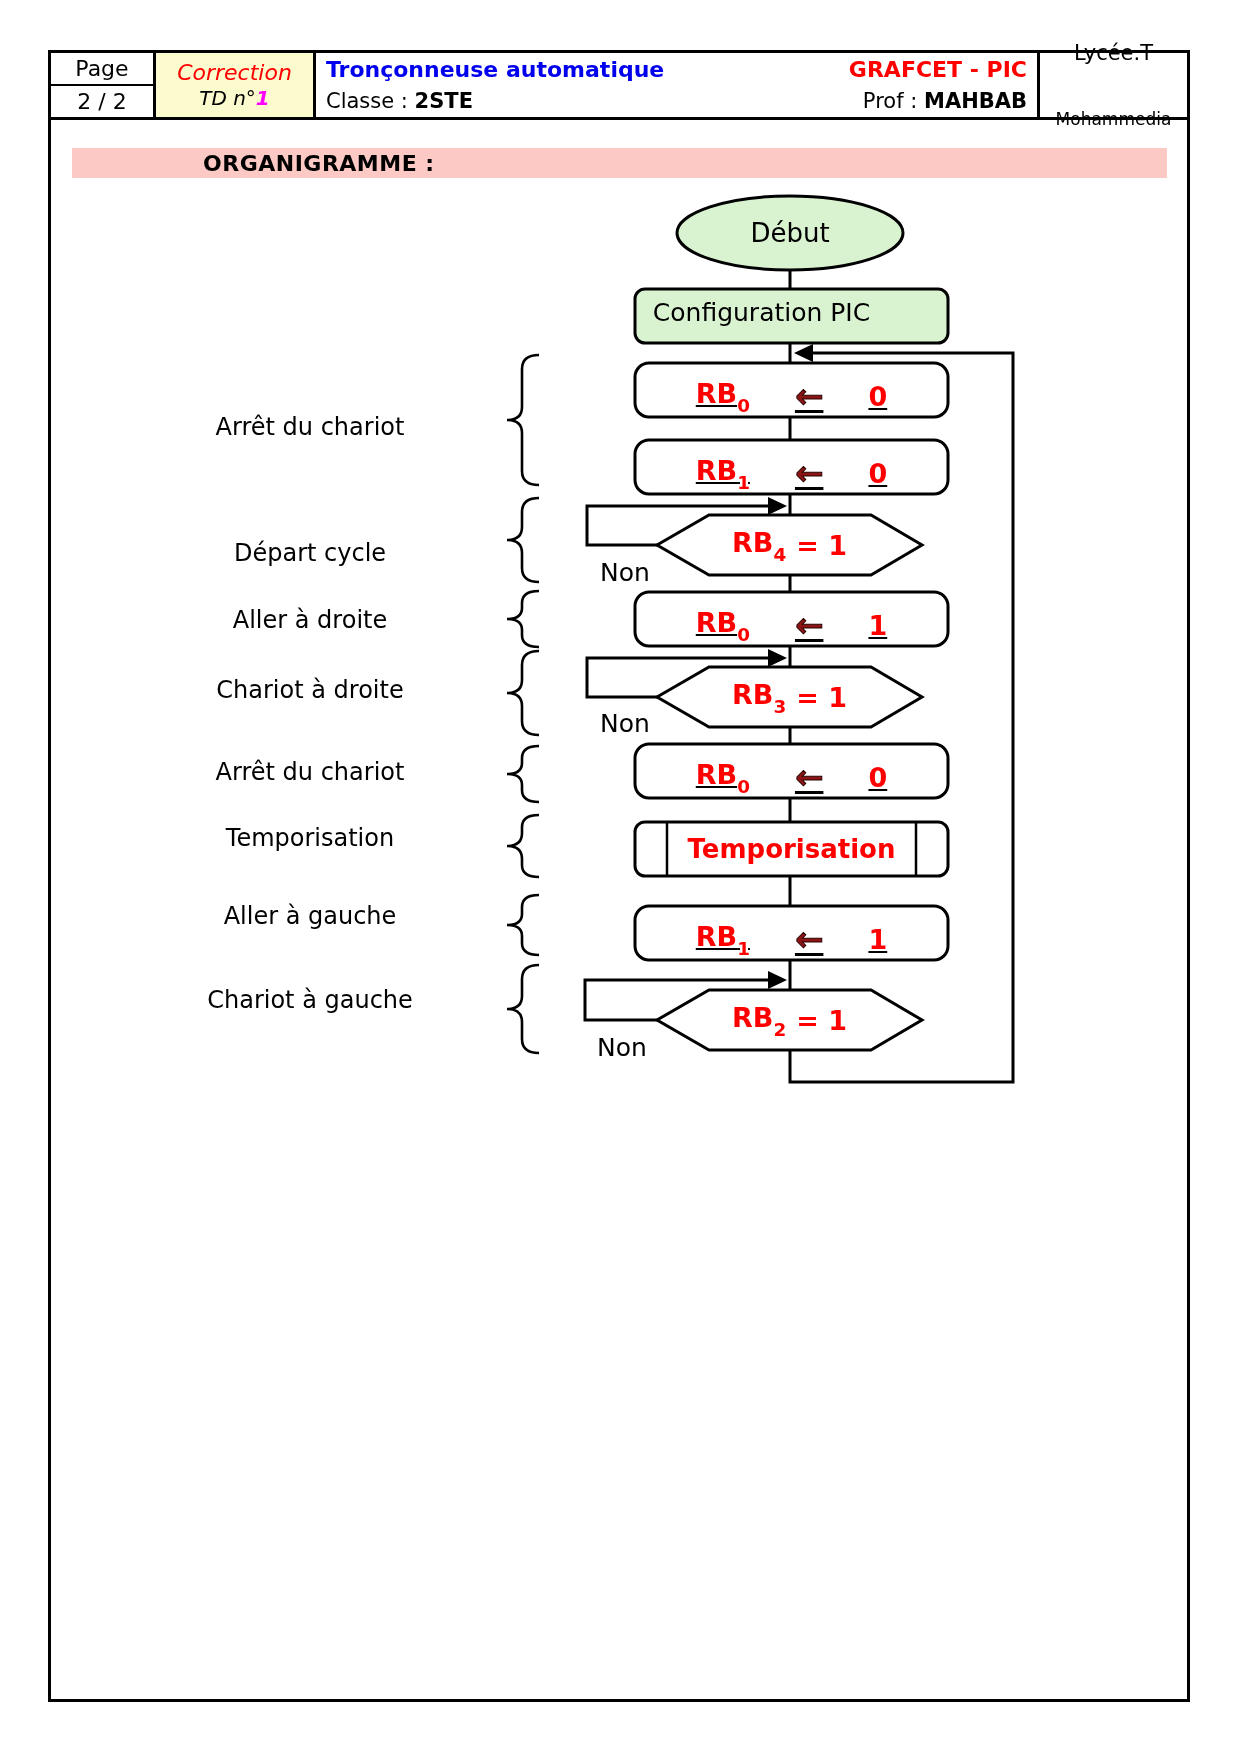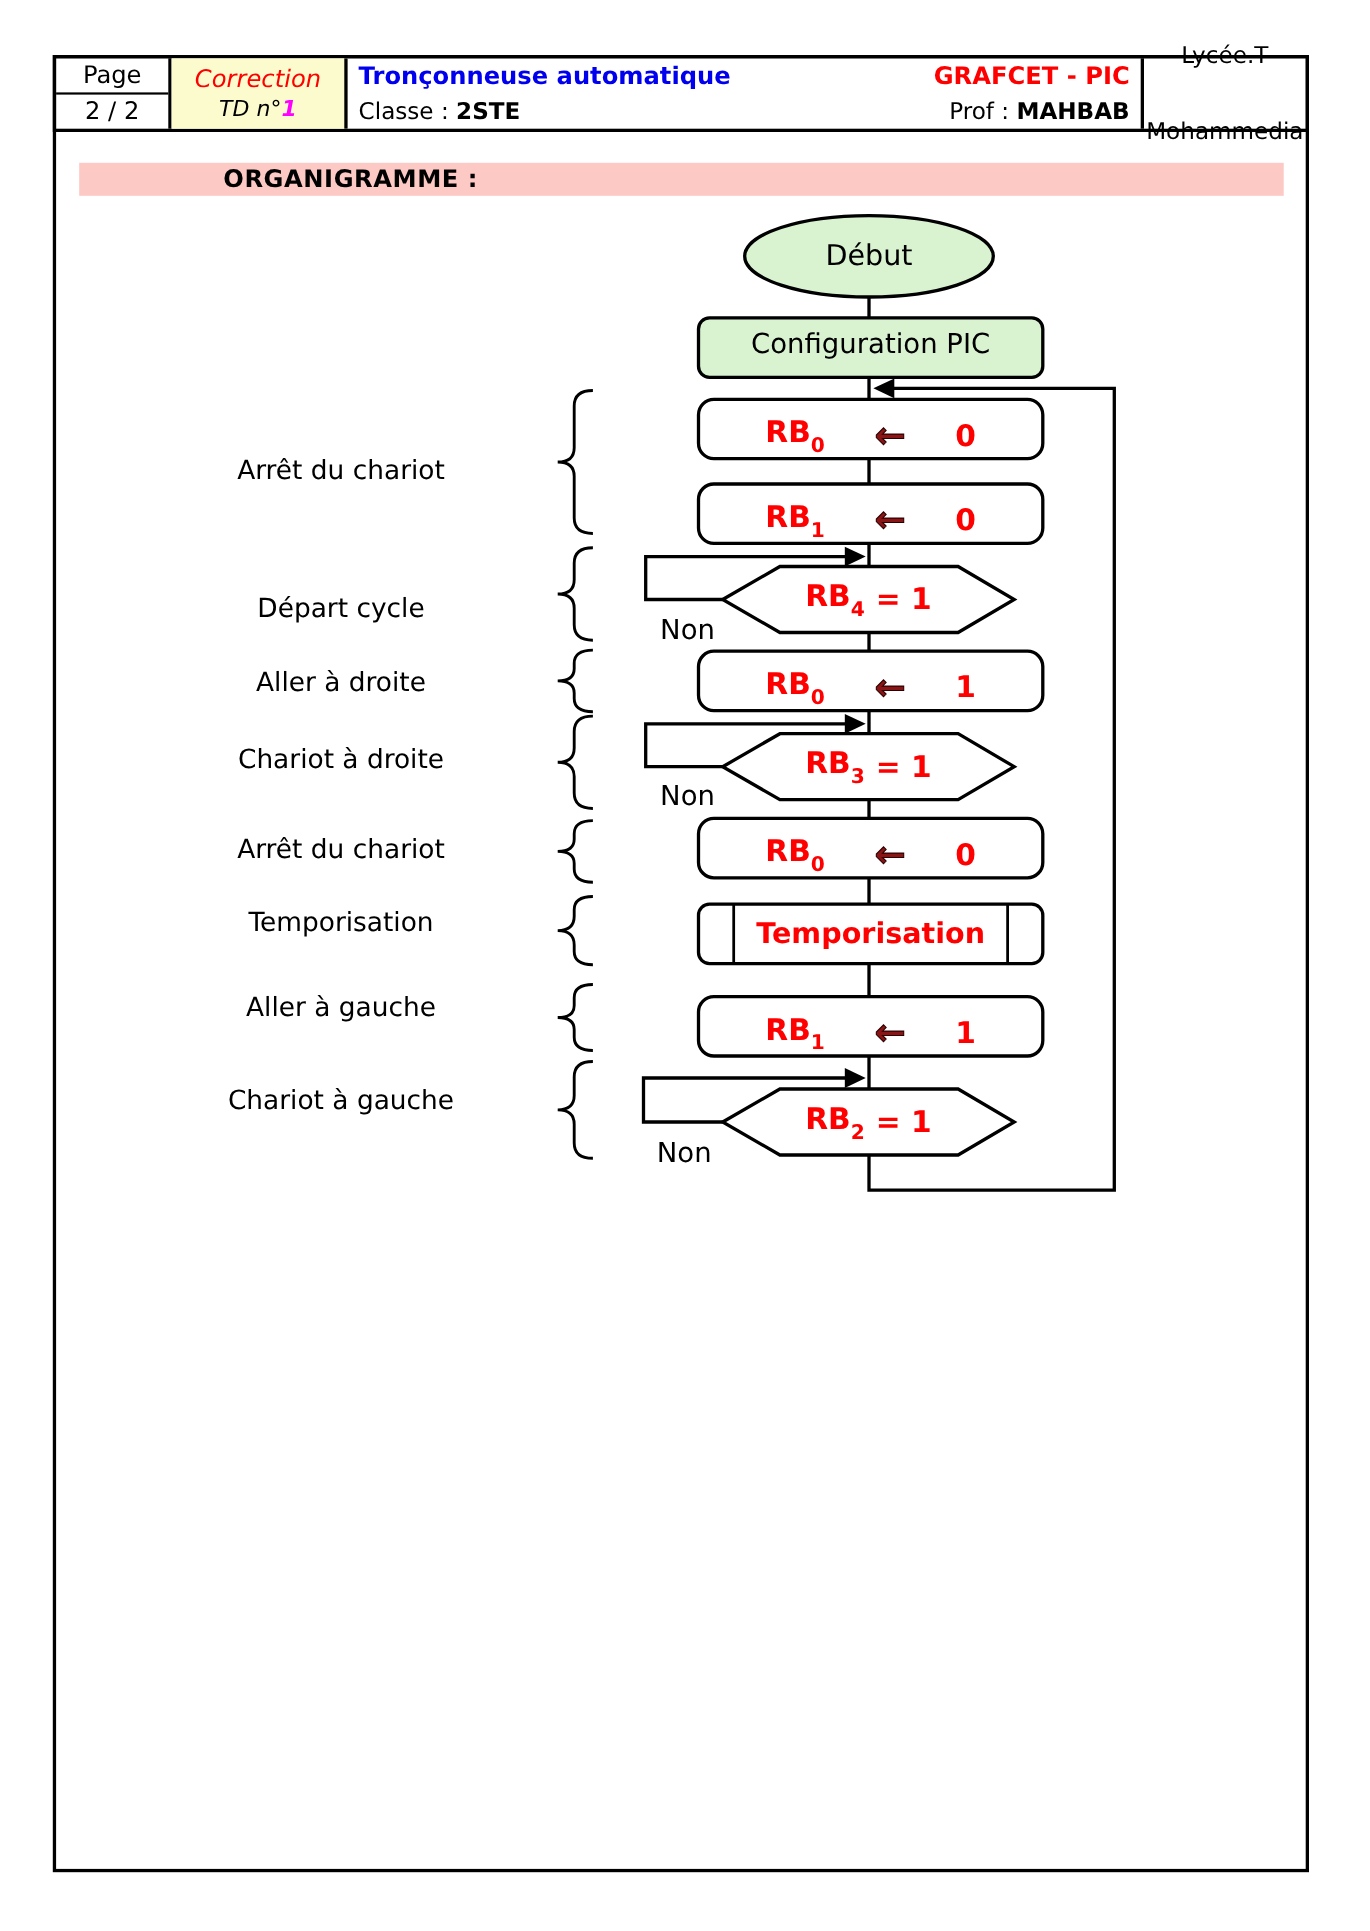--- a/index.html
+++ b/index.html
@@ -22,31 +22,31 @@
   .cm-left{display:flex;flex-direction:column;justify-content:space-between;}
   .cm-right{display:flex;flex-direction:column;justify-content:space-between;text-align:right;}
   .doc-title{color:#0000ee;font-weight:bold;font-size:22px;}
   .classe{font-size:21px;}
   .grafcet{color:#ff0000;font-weight:bold;font-size:22px;}
   .prof{font-size:21px;}
   .bold{font-weight:bold;}
   .cell-school{width:150px;border-left:3px solid #000;display:flex;flex-direction:column;
                align-items:center;justify-content:center;line-height:1.2;}
   .school1{font-size:21px;}
-  .school2{font-size:21px;margin-top:43px;}
+  .school2{font-size:17px;margin-top:43px;}
 
   
   .banner{position:absolute;left:72px;top:148px;width:1095px;height:30px;background:#fdc9c5;
           display:flex;align-items:center;}
   .banner span{margin-left:131px;font-weight:bold;font-size:22px;letter-spacing:0.5px;}
 
   
   .node-label{position:absolute;display:flex;align-items:center;justify-content:center;font-size:25px;}
   .prow{position:absolute;left:635px;width:313px;height:66px;display:flex;align-items:center;
-        justify-content:center;gap:45px;}
+        justify-content:center;gap:45px;text-decoration:underline;}
   .rb{color:#ff0000;font-weight:bold;font-size:27px;white-space:nowrap;}
   .rb sub{font-size:0.68em;position:relative;bottom:-0.12em;}
   .assign{color:#8b1515;font-weight:bold;font-size:34px;-webkit-text-stroke:1px #2a0000;line-height:1;}
   .val{color:#ff0000;font-weight:bold;font-size:27px;}
   .dec{position:absolute;left:657px;width:265px;height:60px;display:flex;align-items:center;
        justify-content:center;gap:10px;}
   .tempo{position:absolute;left:667px;width:249px;height:54px;display:flex;align-items:center;
          justify-content:center;color:#ff0000;font-weight:bold;font-size:26px;}
   .nonlab{position:absolute;width:100px;height:30px;display:flex;align-items:center;justify-content:center;
           font-size:25px;}
@@ -127,21 +127,21 @@
     <path class="brace" d="M539,498 Q522,498 522,512 L522,527 Q522,540 507,540 Q522,540 522,553 L522,568 Q522,582 539,582"></path>
     <path class="brace" d="M539,591 Q522,591 522,603 L522,608 Q522,619 507,619 Q522,619 522,630 L522,635 Q522,647 539,647"></path>
     <path class="brace" d="M539,651 Q522,651 522,665 L522,680 Q522,693 507,693 Q522,693 522,706 L522,721 Q522,735 539,735"></path>
     <path class="brace" d="M539,746 Q522,746 522,758 L522,763 Q522,774 507,774 Q522,774 522,785 L522,790 Q522,802 539,802"></path>
     <path class="brace" d="M539,815 Q522,815 522,827 L522,833 Q522,846 507,846 Q522,846 522,859 L522,865 Q522,877 539,877"></path>
     <path class="brace" d="M539,895 Q522,895 522,907 L522,914 Q522,925 507,925 Q522,925 522,936 L522,943 Q522,955 539,955"></path>
     <path class="brace" d="M539,965 Q522,965 522,979 L522,996 Q522,1009 507,1009 Q522,1009 522,1022 L522,1039 Q522,1053 539,1053"></path>
   </svg>
 
   <div class="node-label" style="left:677px;top:215px;width:226px;height:36px;font-size:26px;">Début</div>
-  <div class="node-label" style="left:635px;top:289px;width:313px;height:47px;">Configuration PIC</div>
+  <div class="node-label" style="left:605px;top:289px;width:313px;height:47px;">Configuration PIC</div>
 
   <div class="prow" style="top:363px;">
     <span class="rb"><span>RB</span><sub>0</sub></span>
     <span class="assign">←</span>
     <span class="val">0</span>
   </div>
   <div class="prow" style="top:440px;">
     <span class="rb"><span>RB</span><sub>1</sub></span>
     <span class="assign">←</span>
     <span class="val">0</span>

